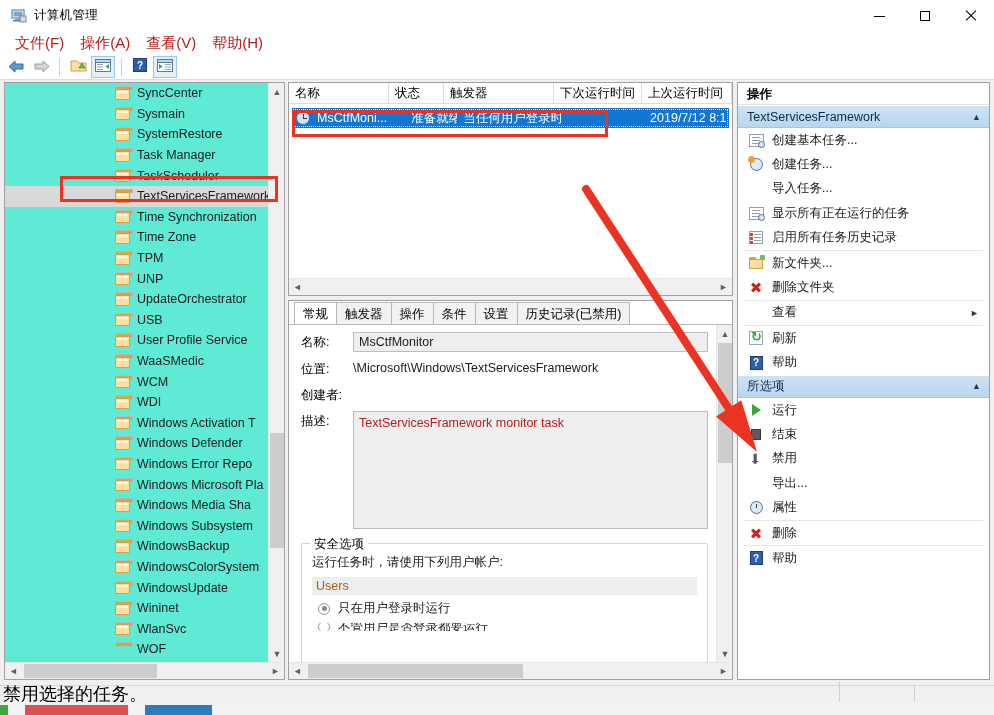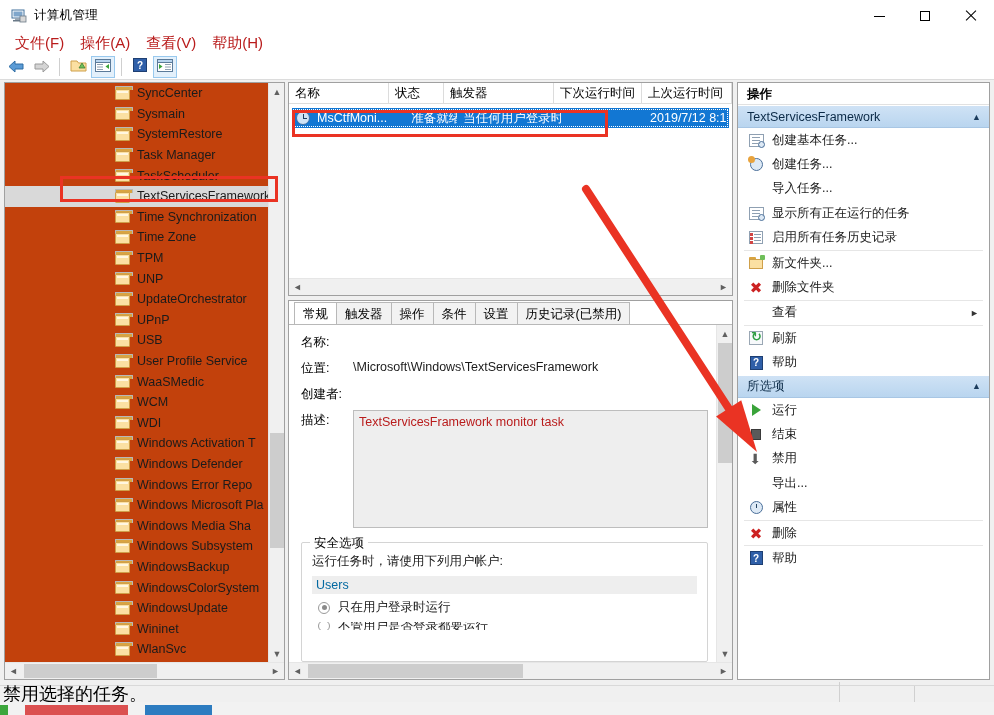--- a/index.html
+++ b/index.html
@@ -78,21 +78,21 @@
 
   
   .content {
     position: absolute; left: 0; top: 80px; width: 994px; height: 605px;
     background: #f0f0f0;
   }
 
   
   .tree-pane {
     position: absolute; left: 4px; top: 2px; width: 281px; height: 598px;
-    background: #c2410c; border: 1px solid #a0a0a0;
+    background: #5eead4; border: 1px solid #a0a0a0;
     overflow: hidden;
   }
   .tree-list {
     position: absolute; left: 0; top: 0; width: 264px; height: 580px;
     overflow: hidden;
   }
   .tree-row {
     height: 20.6px; display: flex; align-items: center; padding-left: 110px;
     white-space: nowrap; font-size: 12.5px; color: #1b1b1b;
   }
@@ -204,21 +204,21 @@
     margin: 14px 24px 0 12px; border: 1px solid #d4d4d4; border-radius: 2px;
     padding: 10px 10px 6px 10px; position: relative; height: 120px;
   }
   .group-title {
     position: absolute; left: 8px; top: -8px; background: #ffffff; padding: 0 4px;
     font-size: 12.5px; color: #000;
   }
   .group .line { font-size: 12.5px; color: #1b1b1b; margin-bottom: 6px; }
   .users-field {
     background: #eeeeee; border: none; padding: 2px 4px; font-size: 12.5px;
-    margin-bottom: 5px; color: #0369a1;
+    margin-bottom: 5px; color: #a16207;
   }
   .radio-row { display: flex; align-items: center; font-size: 12.5px; margin: 4px 0 0 6px; color: #1b1b1b; }
   .radio {
     width: 12px; height: 12px; border: 1px solid #9a9a9a; border-radius: 50%;
     margin-right: 8px; flex: none; background: #fff; position: relative;
   }
   .radio.checked::after {
     content: ""; position: absolute; left: 2.5px; top: 2.5px; width: 5px; height: 5px;
     background: #8a8a8a; border-radius: 50%;
   }
@@ -470,27 +470,20 @@
               <span class="tab"></span>
               <span class="body"></span>
             </span>
             <span>UpdateOrchestrator</span>
           </div>
           <div class="tree-row">
             <span class="folder-ico">
               <span class="tab"></span>
               <span class="body"></span>
             </span>
-            <span>UPnP</span>
-          </div>
-          <div class="tree-row">
-            <span class="folder-ico">
-              <span class="tab"></span>
-              <span class="body"></span>
-            </span>
             <span>USB</span>
           </div>
           <div class="tree-row">
             <span class="folder-ico">
               <span class="tab"></span>
               <span class="body"></span>
             </span>
             <span>User Profile Service</span>
           </div>
           <div class="tree-row">
@@ -646,20 +639,21 @@
             <div class="tab">触发器</div>
             <div class="tab">操作</div>
             <div class="tab">条件</div>
             <div class="tab">设置</div>
             <div class="tab">历史记录(已禁用)</div>
           </div>
         <div class="detail-body">
 
           <div class="field-row">
             <div class="field-label">名称:</div>
+            <div class="field-ro">MsCtfMonitor</div>
           </div>
           <div class="field-row">
             <div class="field-label">位置:</div>
             <div class="field-plain">\Microsoft\Windows\TextServicesFramework</div>
           </div>
           <div class="field-row">
             <div class="field-label">创建者:</div>
             <div class="field-blank"></div>
           </div>
           <div class="field-row">

